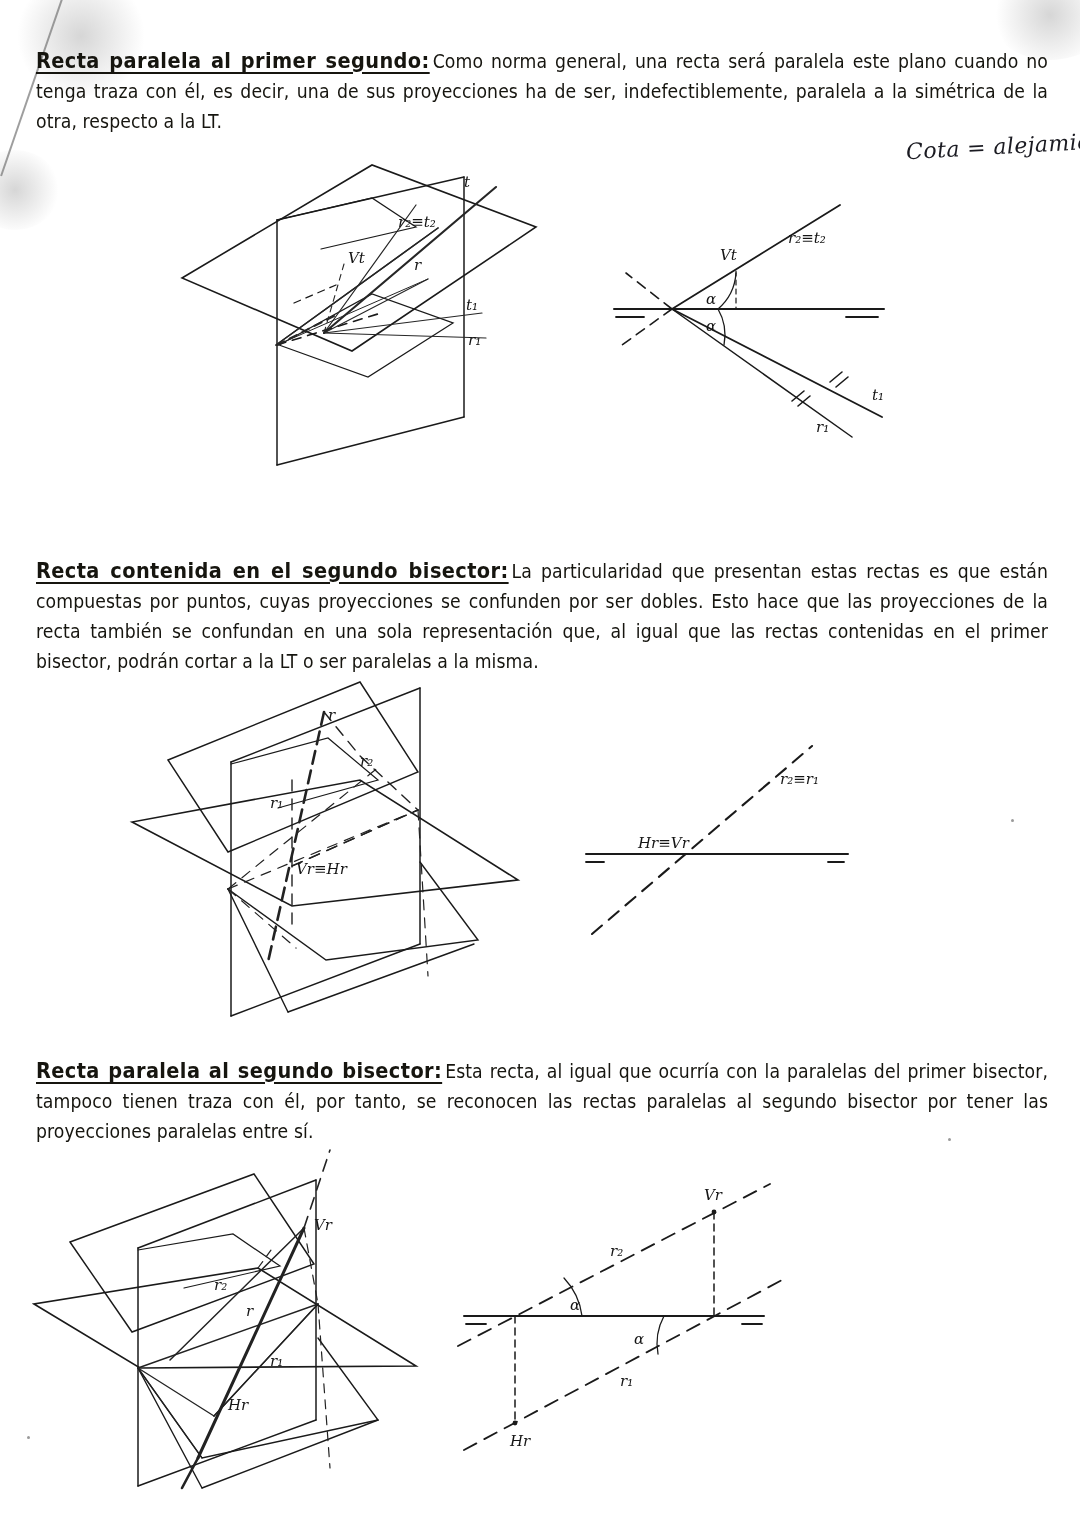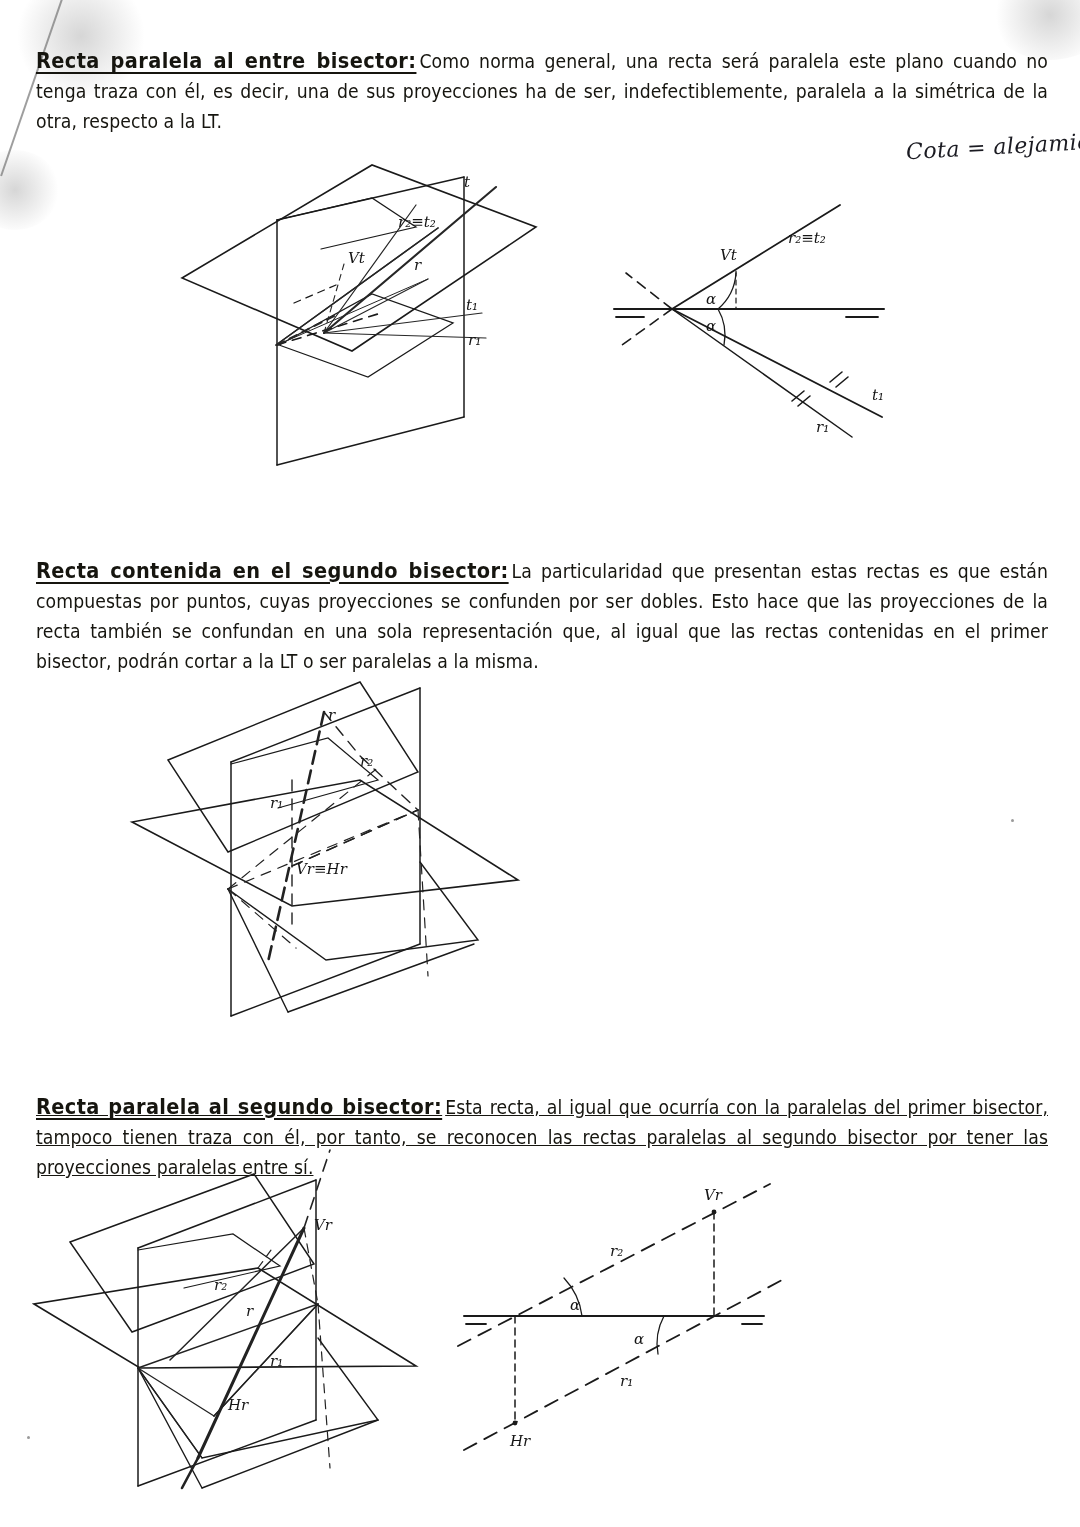--- a/index.html
+++ b/index.html
@@ -99,21 +99,21 @@
 
   <div class="scan-edge" style="left:62px; top:-4px; width:2.2px; height:190px; transform:rotate(19deg);"></div>
   <div class="corner-smudge" style="left:16px; top:-24px; width:130px; height:120px;"></div>
   <div class="corner-smudge" style="left:-30px; top:150px; width:90px; height:80px;"></div>
   <div class="corner-smudge" style="left:990px; top:-30px; width:120px; height:90px;"></div>
   <div class="speck" style="left:27px; top:1436px; width:3px; height:3px;"></div>
   <div class="speck" style="left:1011px; top:819px; width:3px; height:3px;"></div>
   <div class="speck" style="left:948px; top:1138px; width:3px; height:3px;"></div>
 
   <div class="para" style="top:46px;">
-    <span class="lead">Recta paralela al entre bisector:</span><span class="body">Como norma general, una recta será paralela este plano cuando no tenga traza con él, es decir, una de sus proyecciones ha de ser, indefectiblemente, paralela a la simétrica de la otra, respecto a la LT.</span>
+    <span class="lead">Recta paralela al primer segundo:</span><span class="body">Como norma general, una recta será paralela este plano cuando no tenga traza con él, es decir, una de sus proyecciones ha de ser, indefectiblemente, paralela a la simétrica de la otra, respecto a la LT.</span>
   </div>
 
   <div class="pen-note" style="left:906px; top:133px;">Cota = alejamiento</div>
 
   <div class="fig" style="left:176px; top:165px;">
     <svg width="360" height="320" viewBox="0 0 360 320">
       <g fill="none" stroke="#1a1a1a" stroke-width="1.5" stroke-linecap="round">
 
         <path d="M101,55 L101,300"></path>
         <path d="M288,12 L288,252"></path>
@@ -234,22 +234,36 @@
         <path d="M290,134 L300,300" stroke-width="1.2" stroke-dasharray="10 8"></path>
       </g>
 
       <text class="lbl" x="200" y="44">r</text>
       <text class="lbl" x="232" y="90">r₂</text>
       <text class="lbl" x="142" y="132">r₁</text>
       <text class="lbl" x="168" y="198">Vr≡Hr</text>
     </svg>
   </div>
 
-
-  <div class="para" style="top:1092px;text-decoration:underline;">
+  <div class="fig" style="left:572px; top:744px;">
+    <svg width="300" height="200" viewBox="0 0 300 200">
+      <g fill="none" stroke="#1a1a1a" stroke-linecap="round">
+
+        <path d="M14,110 L276,110" stroke-width="2"></path>
+        <path d="M14,118 L32,118" stroke-width="1.8"></path>
+        <path d="M256,118 L272,118" stroke-width="1.8"></path>
+
+        <path d="M20,190 L240,2" stroke-width="2.1" stroke-dasharray="13 9"></path>
+      </g>
+      <text class="lbl" x="208" y="40">r₂≡r₁</text>
+      <text class="lbl" x="66" y="104">Hr≡Vr</text>
+    </svg>
+  </div>
+
+  <div class="para" style="top:1056px;">
     <span class="lead">Recta paralela al segundo bisector:</span><span class="body">Esta recta, al igual que ocurría con la paralelas del primer bisector, tampoco tienen traza con él, por tanto, se reconocen las rectas paralelas al segundo bisector por tener las proyecciones paralelas entre sí.</span>
   </div>
 
   <div class="fig" style="left:18px; top:1148px;">
     <svg width="430" height="370" viewBox="0 0 430 370">
       <g fill="none" stroke="#1a1a1a" stroke-width="1.5" stroke-linecap="round">
 
         <path d="M120,100 L120,338"></path>
         <path d="M298,32 L298,272"></path>
         <path d="M120,100 L298,32"></path>

